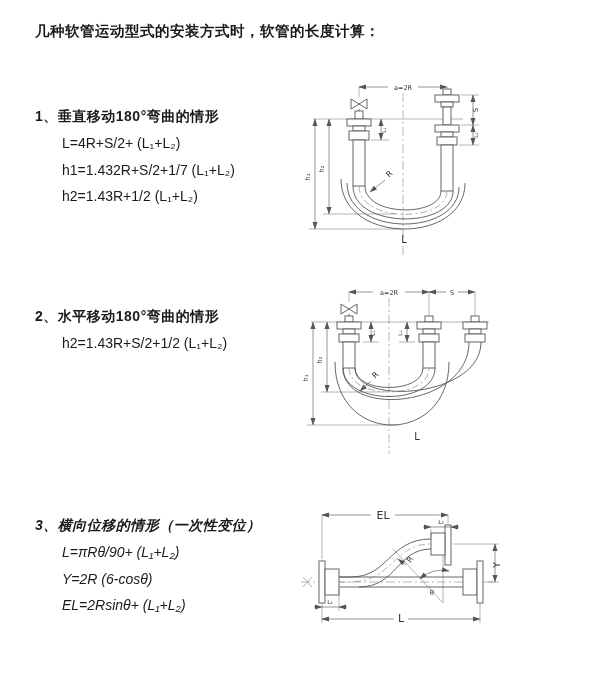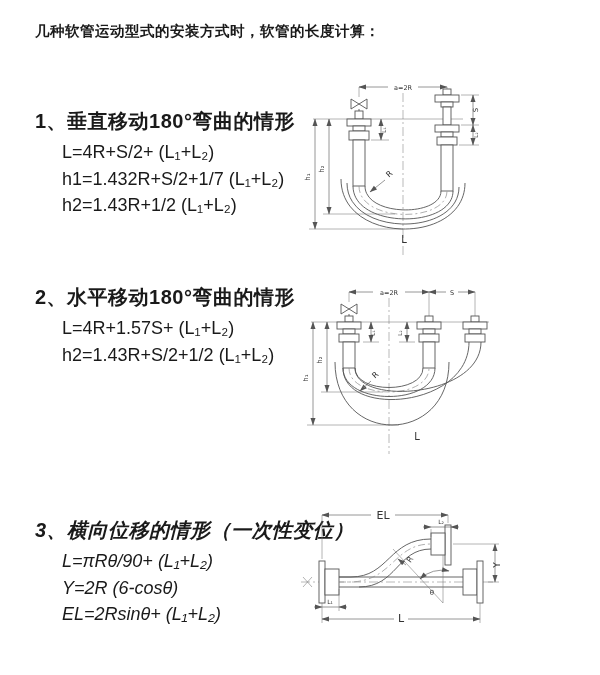--- a/index.html
+++ b/index.html
@@ -1,22 +1,22 @@
 <!DOCTYPE html>
 <html><head>
 <meta charset="utf-8">
 <style>
   html,body{margin:0;padding:0;background:#e8e8e8;}
   .page{position:relative;width:600px;height:675px;background:#ffffff;overflow:hidden;
         font-family:"Liberation Sans","DejaVu Sans",sans-serif;color:#1a1a1a;}
   .title{position:absolute;left:35px;top:22px;font-size:14.5px;font-weight:600;letter-spacing:0.5px;}
   .sec{position:absolute;left:35px;}
-  .sec .heading{font-size:20px;font-weight:600;letter-spacing:0.5px;margin-bottom:4px;}
+  .sec .heading{font-size:14px;font-weight:600;letter-spacing:0.5px;margin-bottom:4px;}
   .sec .formulas{margin-left:27px;}
-  .sec .formula{font-size:18px;line-height:26.5px;white-space:pre;}
+  .sec .formula{font-size:14px;line-height:26.5px;white-space:pre;}
   .diag{position:absolute;}
   svg text{fill:#333;font-family:"DejaVu Sans","Liberation Sans",sans-serif;}
   .s1{stroke:#555;stroke-width:0.9;fill:none;}
   .fit{stroke:#555;stroke-width:0.9;fill:#ffffff;}
   .dim{stroke:#5f5f5f;stroke-width:0.65;fill:none;}
   .ext{stroke:#757575;stroke-width:0.55;fill:none;}
   .cl{stroke:#8c8c8c;stroke-width:0.6;fill:none;stroke-dasharray:9 3 2 3;}
   .hcl{stroke:#8c8c8c;stroke-width:0.7;fill:none;stroke-dasharray:7 3 2 3;}
   .t55{font-size:5.5px;}.t6{font-size:6px;}.t65{font-size:6.5px;}.t7{font-size:7px;}
   .t8{font-size:8px;}.t9{font-size:9px;}.t10{font-size:10px;}.t11{font-size:11px;}
@@ -31,24 +31,23 @@
 
   <div class="sec" style="top:108px;">
     <div class="heading">1、垂直移动180°弯曲的情形</div>
     <div class="formulas">
       <div class="formula">L=4R+S/2+ (L₁+L₂)</div>
       <div class="formula">h1=1.432R+S/2+1/7 (L₁+L₂)</div>
       <div class="formula">h2=1.43R+1/2 (L₁+L₂)</div>
     </div>
   </div>
 
-  <div class="sec" style="top:284px;">
+  <div class="sec" style="top:308px;">
     <div class="heading">2、水平移动180°弯曲的情形</div>
     <div class="formulas">
-      <div class="formula">L=4R+1.57S+ (L₁+L₂)</div>
       <div class="formula">h2=1.43R+S/2+1/2 (L₁+L₂)</div>
     </div>
   </div>
 
   <div class="sec" style="top:517px;font-style:italic;">
     <div class="heading">3、横向位移的情形（一次性变位）</div>
     <div class="formulas">
       <div class="formula">L=πRθ/90+ (L₁+L₂)</div>
       <div class="formula">Y=2R (6-cosθ)</div>
       <div class="formula">EL=2Rsinθ+ (L₁+L₂)</div>

